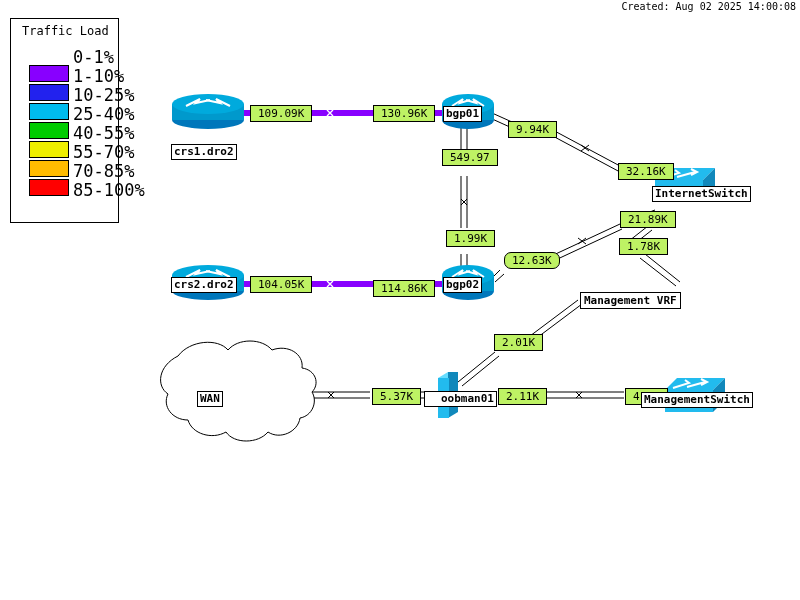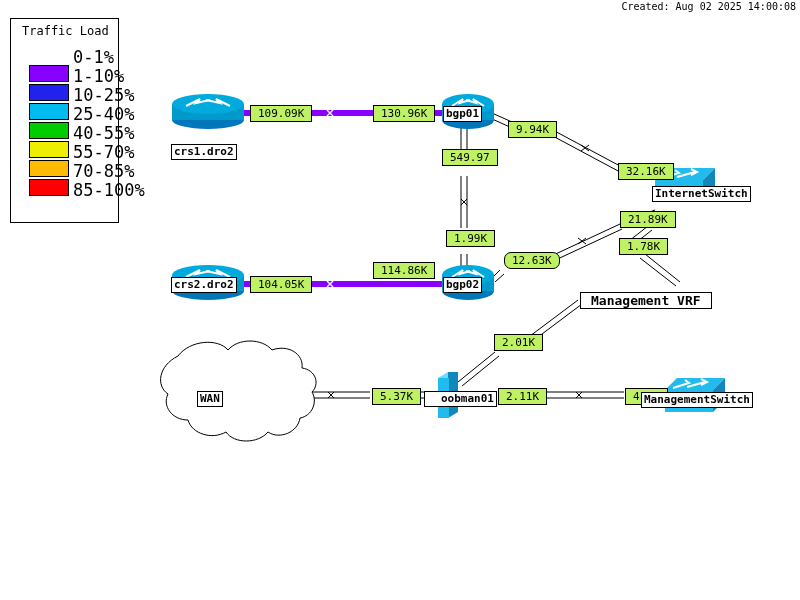--- a/index.html
+++ b/index.html
@@ -111,24 +111,24 @@
     padding: 1px 7px;
     white-space: pre;
     line-height: 13px;
     z-index: 35;
   }
   .vrf-label {
     position: absolute;
     border: 1px solid #000;
     background: #ffffff;
     color: #000000;
-    font-size: 13px;
+    font-size: 11px;
     font-weight: bold;
     font-family: "DejaVu Sans Mono", monospace;
-    padding: 1px 10px;
+    padding: 1px 3px;
     white-space: pre;
     line-height: 13px;
     z-index: 36;
   }
 
   
   .icon {
     position: absolute;
     z-index: 20;
   }
@@ -354,21 +354,21 @@
   <div class="node-label" style="left:424px;top:391px;padding-left:16px;">oobman01</div>
 
   <div class="node-label" style="left:197px;top:391px;">WAN</div>
 
   <div class="link-label" style="left:250px;top:105px;">109.09K</div>
 
   <div class="link-label" style="left:373px;top:105px;">130.96K</div>
 
   <div class="link-label" style="left:250px;top:276px;">104.05K</div>
 
-  <div class="link-label" style="left:373px;top:262px;">114.86K</div>
+  <div class="link-label" style="left:373px;top:280px;">114.86K</div>
 
   <div class="link-label" style="left:442px;top:149px;">549.97</div>
 
   <div class="link-label" style="left:446px;top:230px;">1.99K</div>
 
   <div class="link-label" style="left:508px;top:121px;">9.94K</div>
 
   <div class="link-label" style="left:618px;top:163px;">32.16K</div>
 
   <div class="link-label" style="left:504px;top:252px;border-radius:7px;">12.63K</div>

